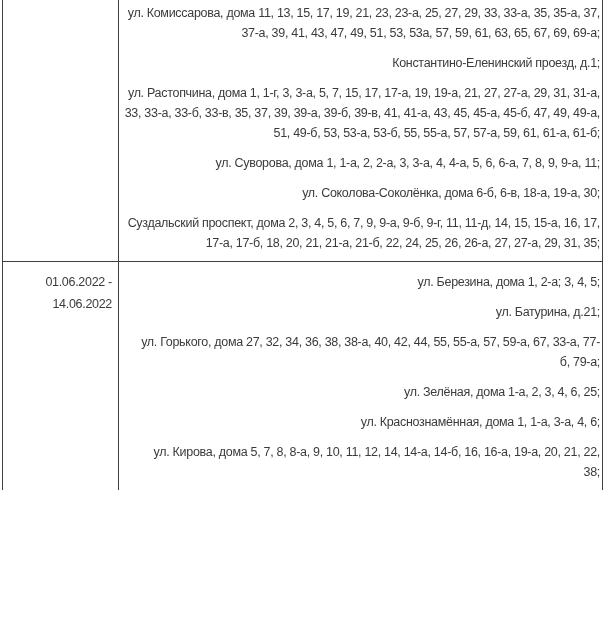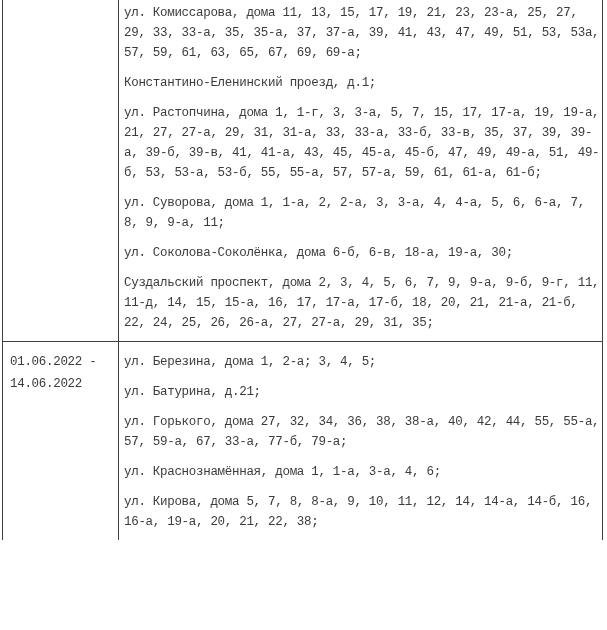--- a/index.html
+++ b/index.html
@@ -6,39 +6,40 @@
     --text-color:#3b3b3b;
     --border-color:#3f3f3f;
     --bg:#ffffff;
   }
   html,body{margin:0;padding:0;background:var(--bg);}
   .page{
     position:relative;
     width:607px;height:630px;
     overflow:hidden;
     background:var(--bg);
-    font-family:Liberation Mono, monospace;
+    font-family:Liberation Sans, sans-serif;
     color:var(--text-color);
     font-size:12.5px;
     letter-spacing:-0.3px;
+    text-align:right;
   }
   .table{
     position:absolute;
     left:2px;top:0;
     width:601px;
     border-left:1.5px solid var(--border-color);
     border-right:1.5px solid var(--border-color);
     box-sizing:border-box;
   }
   .row{
     display:flex;
     align-items:stretch;
     border-bottom:1.5px solid var(--border-color);
   }
-  .row:last-child{border-bottom:none;}
+  .row:last-child{border-bottom:none;gap:10px;}
   .cell{box-sizing:border-box;}
   .date-cell{
     width:116px;
     flex:0 0 116px;
     border-right:1.5px solid var(--border-color);
     padding:9px 6px 8px 7px;
     line-height:22px;
   }
   .content-cell{
     flex:1 1 auto;
@@ -68,18 +69,19 @@
           <p>Суздальский проспект, дома 2, 3, 4, 5, 6, 7, 9, 9-а, 9-б, 9-г, 11, 11-д, 14, 15, 15-а, 16, 17, 17-а, 17-б, 18, 20, 21, 21-а, 21-б, 22, 24, 25, 26, 26-а, 27, 27-а, 29, 31, 35;</p>
         </div>
   </div>
 
   <div class="row row-1">
     <div class="cell date-cell">01.06.2022 - 14.06.2022</div>
     <div class="cell content-cell">
           <p>ул. Березина, дома 1, 2-а; 3, 4, 5;</p>
           <p>ул. Батурина, д.21;</p>
           <p>ул. Горького, дома 27, 32, 34, 36, 38, 38-а, 40, 42, 44, 55, 55-а, 57, 59-а, 67, 33-а, 77-б, 79-а;</p>
+          <p>ул. Зелёная, дома 1-а, 2, 3, 4, 6, 25;</p>
           <p>ул. Краснознамённая, дома 1, 1-а, 3-а, 4, 6;</p>
           <p>ул. Кирова, дома 5, 7, 8, 8-а, 9, 10, 11, 12, 14, 14-а, 14-б, 16, 16-а, 19-а, 20, 21, 22, 38;</p>
         </div>
   </div>
 </div>
 </div>
 
 </body></html>

